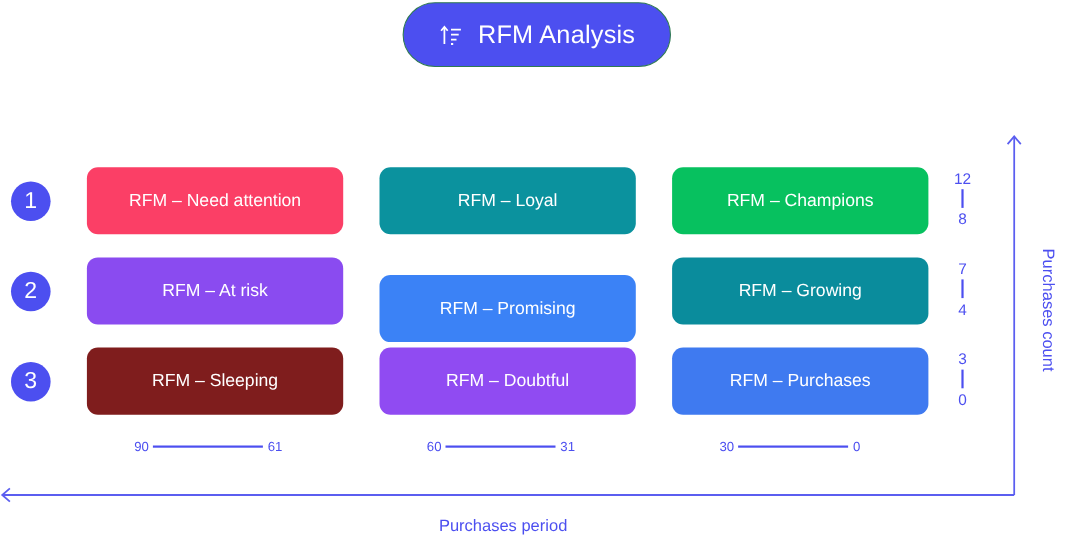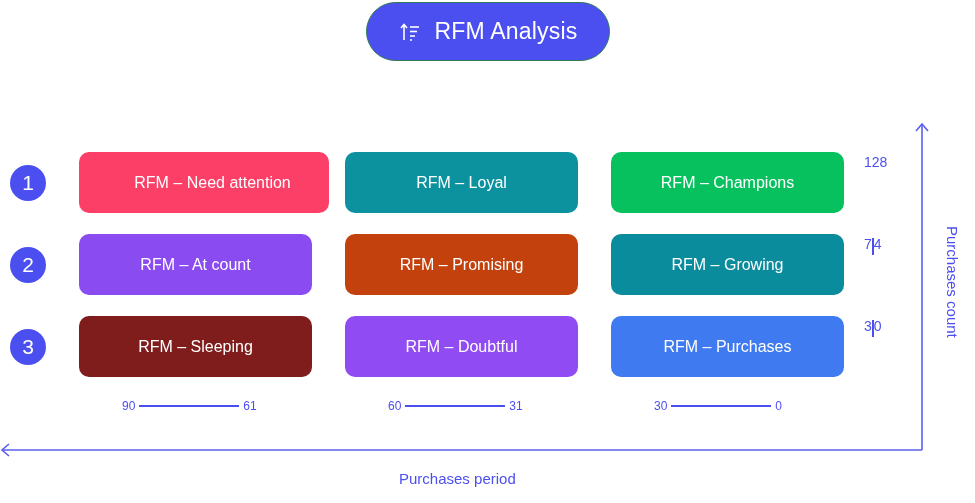--- a/index.html
+++ b/index.html
@@ -10,21 +10,21 @@
     display: flex; align-items: center; justify-content: center; color: #fff; gap: 14px; }
   .title-pill .txt { font-size: 23px; letter-spacing: 0.2px; }
   .title-pill svg { width: 22px; height: 22px; }
   .row-badge { position: absolute; left: 10px; width: 36px; height: 36px; border-radius: 50%;
     background: #4c4ff0; color: #fff; font-size: 21px; display: flex; align-items: center; justify-content: center; }
   .seg { position: absolute; width: 233px; height: 61px; border-radius: 10px; color: #fff;
     display: flex; align-items: center; justify-content: center; font-size: 16px; }
   .col1 { left: 79px; } .col2 { left: 345px; } .col3 { left: 611px; }
   .r1 { top: 152px; } .r2 { top: 234px; } .r3 { top: 316px; }
   .ylab { position: absolute; left: 864px; width: 22px; color: #4c4ff0; font-size: 14px;
-    display: flex; flex-direction: row; align-items: flex-start; }
+    display: flex; flex-direction: column; align-items: center; }
   .ylab .bar { width: 2px; height: 17px; background: #4c4ff0; margin: 2px 0; }
   .xlab { position: absolute; top: 399px; color: #4c4ff0; font-size: 12px; display: flex; align-items: center; }
   .xlab .line { height: 1.5px; background: #4c4ff0; width: 100px; margin: 0 4px; }
   .axis-title-x { position: absolute; left: 399px; top: 470px; color: #4c4ff0; font-size: 15px; }
   .axis-title-y { position: absolute; left: 944px; top: 226px; color: #4c4ff0; font-size: 15px;
     writing-mode: vertical-rl; }
   svg.axes { position: absolute; left: 0; top: 0; }
 </style>
 </head>
 <body>
@@ -45,25 +45,25 @@
     <line x1="11" y1="15" x2="16" y2="15" stroke="#fff" stroke-width="1.6"></line>
     <line x1="11" y1="19" x2="13" y2="19" stroke="#fff" stroke-width="1.6"></line>
   </svg>
   <span class="txt">RFM Analysis</span>
 </div>
 
 <div class="row-badge" style="top:165px">1</div>
 <div class="row-badge" style="top:247px">2</div>
 <div class="row-badge" style="top:329px">3</div>
 
-<div class="seg col1 r1" style="background: rgb(251, 63, 102); padding-left: 17px;">RFM – Need attention</div>
+<div class="seg col1 r1" style="background: rgb(251, 63, 102);">RFM – Need attention</div>
 <div class="seg col2 r1" style="background: rgb(11, 146, 158);">RFM – Loyal</div>
 <div class="seg col3 r1" style="background: rgb(7, 193, 95);">RFM – Champions</div>
-<div class="seg col1 r2" style="background: rgb(138, 75, 240);">RFM – At count</div>
-<div class="seg col2 r2" style="background: #c2410c;">RFM – Promising</div>
+<div class="seg col1 r2" style="background: rgb(138, 75, 240);">RFM – At risk</div>
+<div class="seg col2 r2" style="background: #3b82f6; margin-top: 16px;">RFM – Promising</div>
 <div class="seg col3 r2" style="background: rgb(10, 140, 156);">RFM – Growing</div>
 <div class="seg col1 r3" style="background: #7f1d1d;">RFM – Sleeping</div>
 <div class="seg col2 r3" style="background: rgb(144, 75, 242);">RFM – Doubtful</div>
 <div class="seg col3 r3" style="background: rgb(63, 122, 240);">RFM – Purchases</div>
 
 <div class="ylab" style="top:154px">
   <span>12</span>
   <span class="bar"></span>
   <span>8</span>
 </div>

